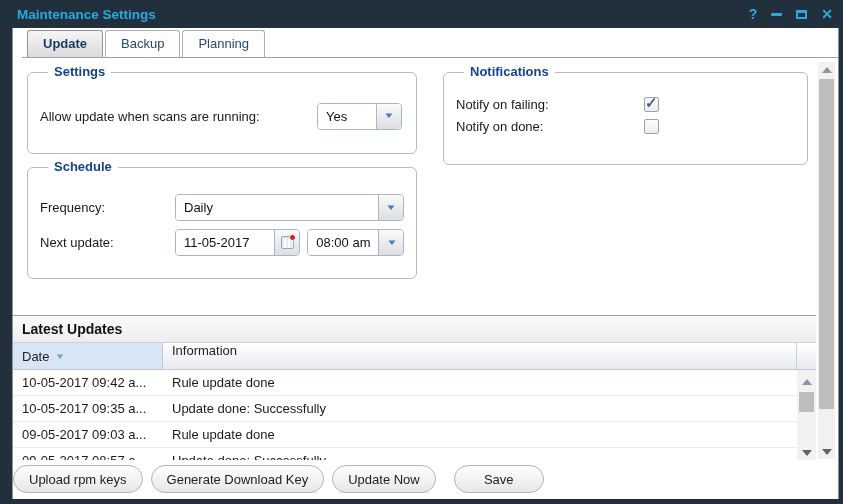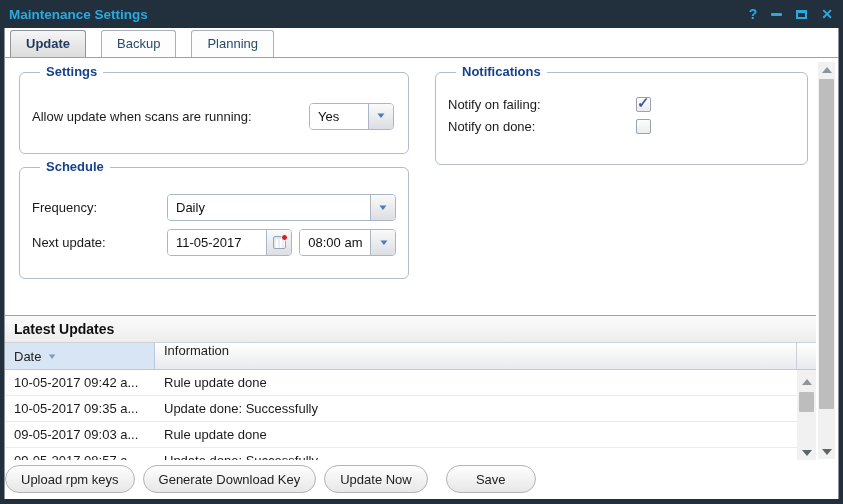--- a/index.html
+++ b/index.html
@@ -1,33 +1,33 @@
 <!DOCTYPE html>
 <html><head>
 <meta charset="utf-8">
 <style>
   * { margin:0; padding:0; box-sizing:border-box; }
   html,body { width:843px; height:504px; }
   body { font-family:"Liberation Sans", sans-serif; font-size:13px; color:#1a1a1a; background:#22303e; }
 
-  .window { width:843px; height:504px; background:#22303e; padding:0 4px 5px 4px; }
+  .window { width:843px; height:504px; background:#22303e; padding:0 4px 5px 12px; }
 
   
   .titlebar { height:28px; display:flex; align-items:center; justify-content:space-between; padding:0 6px 0 5px; }
   .title { color:#2aa9e0; font-weight:bold; font-size:13.5px; }
   .win-controls { display:flex; align-items:center; gap:14px; }
   .wc { color:#2aa9e0; font-weight:bold; font-size:14px; line-height:1; cursor:pointer; display:flex; align-items:center; justify-content:center; }
   .min-glyph { width:11px; height:3px; background:#2aa9e0; border-radius:1px; }
   .max-glyph { width:11px; height:9px; border:2px solid #2aa9e0; border-top-width:3px; }
 
   
   .winbody { height:471px; background:#fff; display:flex; flex-direction:column; border-left:1px solid #8b949c; border-right:1px solid #8b949c; }
 
   
-  .tabbar { height:30px; background:#fff; display:flex; align-items:flex-end; gap:15px; padding:3px 0 0 5px; border-bottom:1px solid #9aa1a8; flex:none; }
+  .tabbar { height:30px; background:#fff; display:flex; align-items:flex-end; gap:2px; padding:3px 0 0 5px; border-bottom:1px solid #9aa1a8; flex:none;margin-left:9px; }
   .tab { border:1px solid #a8b0b8; border-bottom:none; border-radius:3px 3px 0 0; padding:5px 15px 6px 15px; background:#fdfdfd; color:#274a6d; cursor:pointer; }
   .tab.active { background:linear-gradient(#f5f5f5,#dcdcdc); border-color:#8e959c; font-weight:bold; color:#1e3a5f; }
 
   
   .content { height:403px; position:relative; background:#fff; overflow:hidden; flex:none; }
   .groups-row { display:flex; margin:14px 30px 0 14px; gap:26px; }
   .left-col { width:390px; flex:none; }
   .right-col { flex:1; }
 
   .groupbox { position:relative; border:1px solid #b4bcc6; border-radius:6px; background:#fff; }

